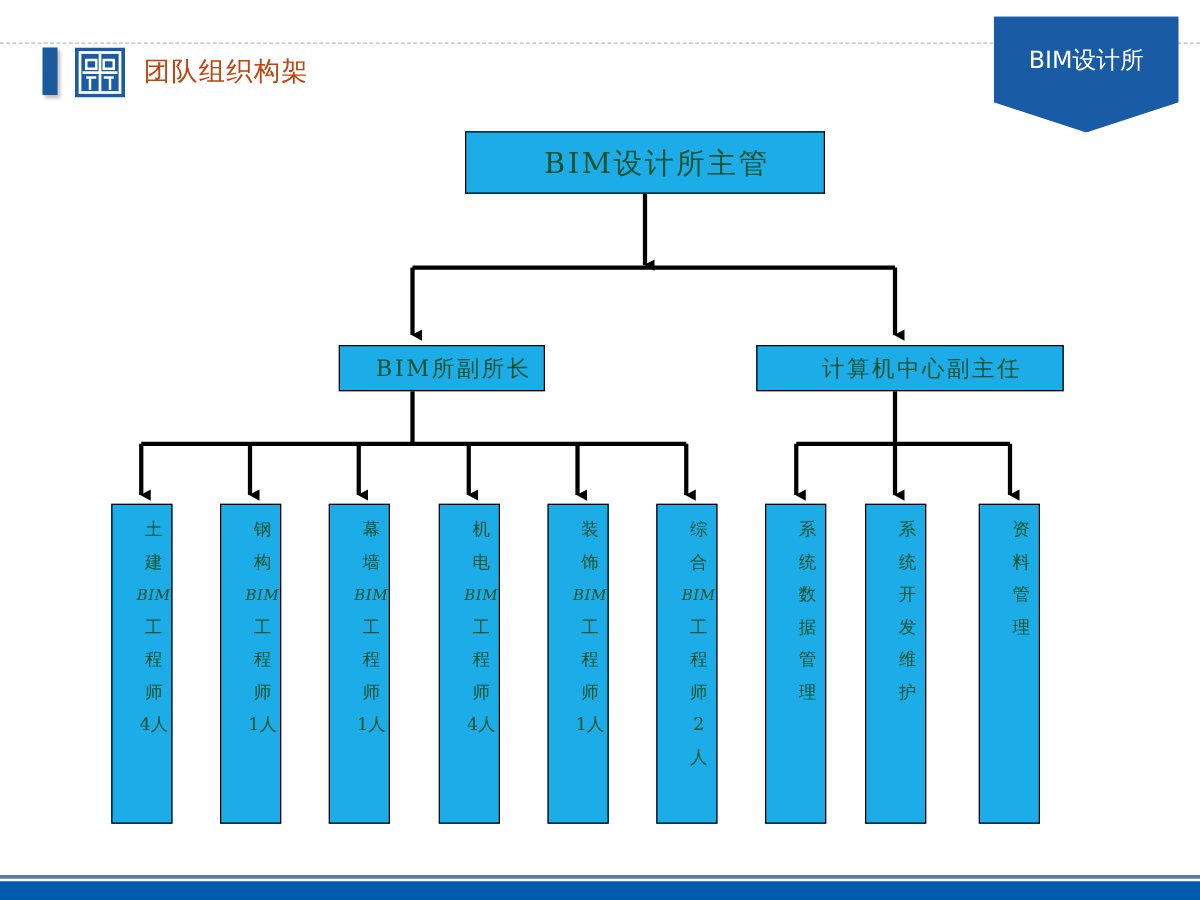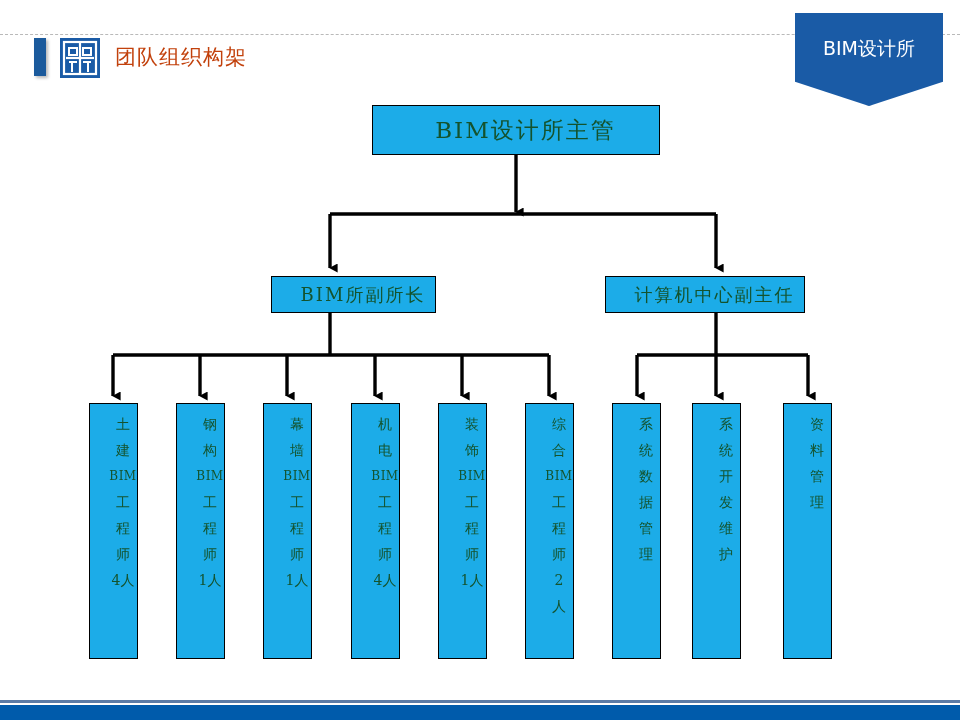--- a/index.html
+++ b/index.html
@@ -115,20 +115,21 @@
   .leaf-label {
     font-size: 14px;
     line-height: 26px;
     text-align: center;
     width: 100%;
     word-break: break-all;
   }
   .leaf-label .lat {
     font-size: 12px;
     letter-spacing: 0.5px;
+    font-style: italic;
   }
 
   
   .footer-rule {
     position: absolute;
     left: 0;
     top: 700px;
     width: 960px;
     height: 3px;
     background: #5b7ba6;
@@ -204,21 +205,21 @@
   </svg>
 
   <div class="node top" style="left:372px; top:105px; width:288px; height:50px;">
     <span class="node-label">BIM设计所主管</span>
   </div>
 
   <div class="node mid" style="left:249px; top:276px; width:165px; height:37px;margin-left:22px;">
     <span class="node-label">BIM所副所长</span>
   </div>
 
-  <div class="node mid" style="left:605px; top:276px; width:200px; height:37px;">
+  <div class="node mid" style="left:605px; top:276px; width:246px; height:37px;">
     <span class="node-label">计算机中心副主任</span>
   </div>
 
   <div class="node leaf" style="left:89px; top:403px; width:49px; height:256px;">
     <div class="leaf-label">
       <div>土</div>
       <div>建</div>
       <div class="lat">BIM</div>
       <div>工</div>
       <div>程</div>

